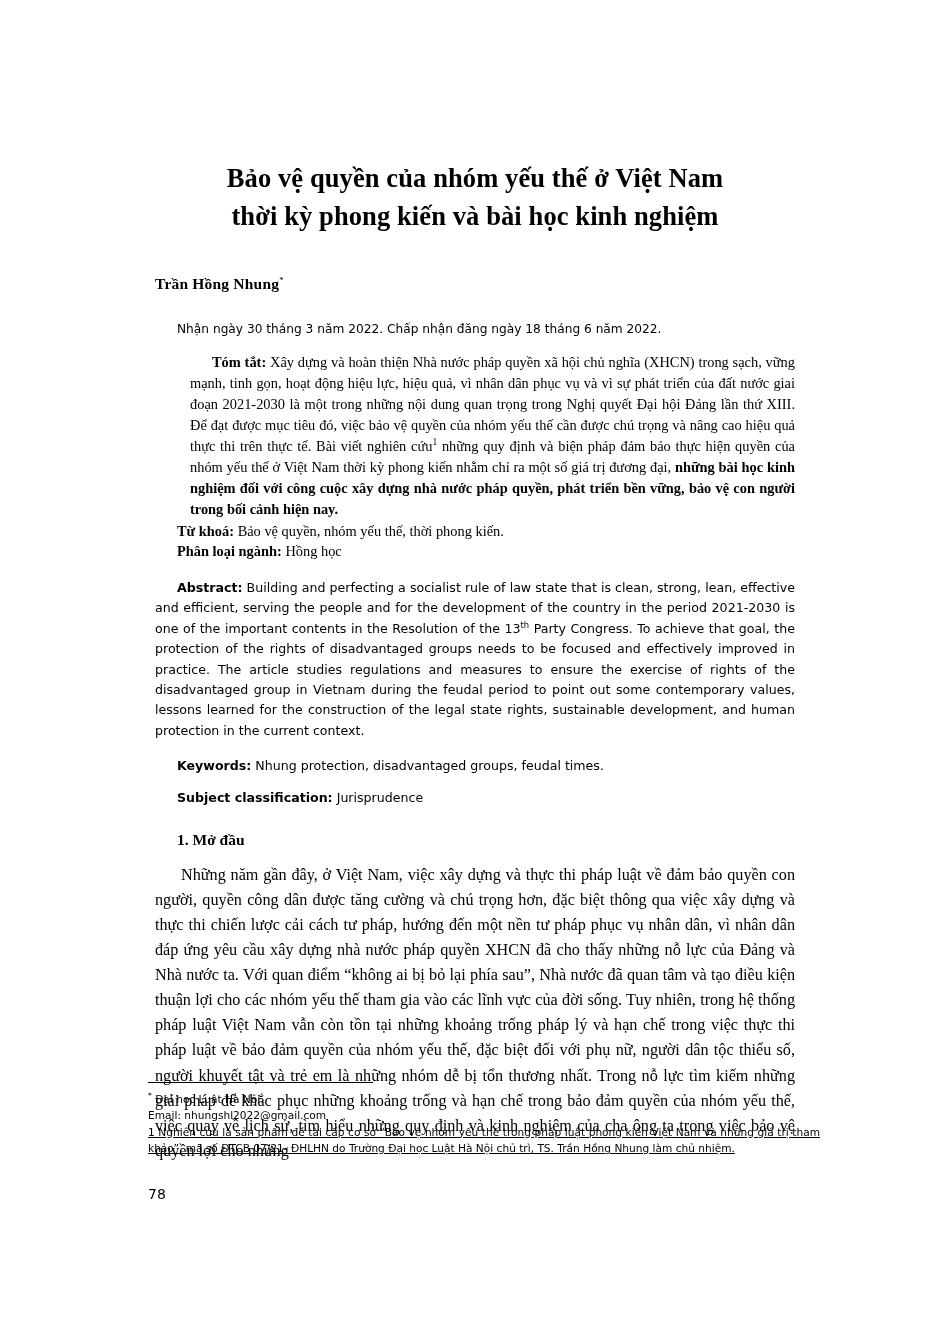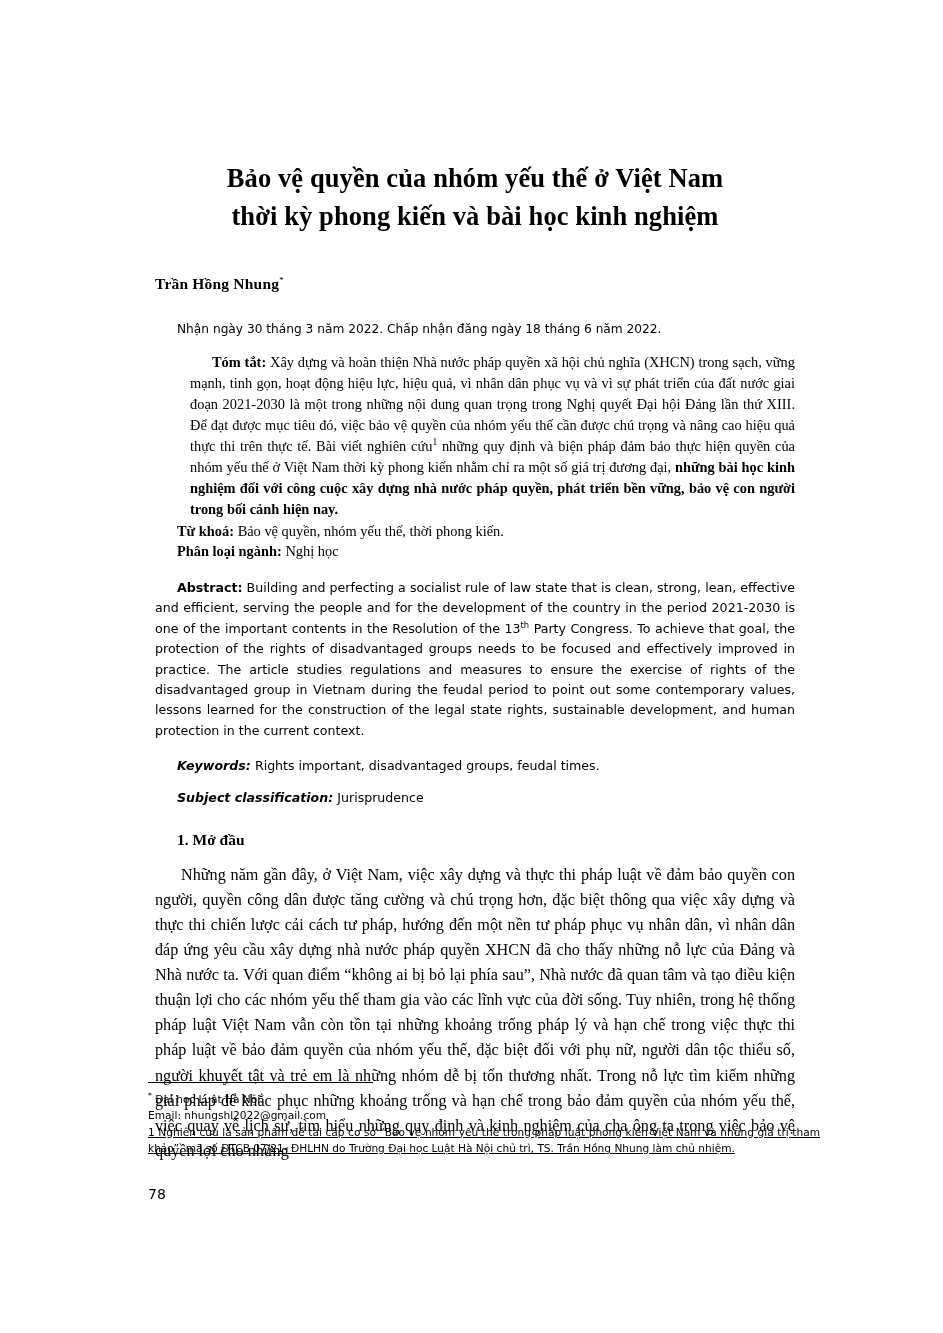--- a/index.html
+++ b/index.html
@@ -103,21 +103,21 @@
   }
   .en-abstract b { font-weight: bold; }
   .en-abstract sup { font-size: 8.4px; vertical-align: super; }
 
   .kw-en {
     font-family: "DejaVu Sans", sans-serif;
     font-size: 12.6px;
     text-indent: 22px;
     margin-top: 17px;
   }
-  .kw-en b { font-weight: bold; font-style: italic; }
+  .kw-en b { font-weight: bold; }
 
   
   .section-head {
     font-family: "Liberation Serif", serif;
     font-weight: bold;
     font-size: 15.5px;
     text-indent: 22px;
     margin-top: 26px;
   }
 
@@ -188,25 +188,25 @@
     <div class="author">
       <span>Trần Hồng Nhung</span><sup>*</sup>
     </div>
 
     <div class="dates">Nhận ngày 30 tháng 3 năm 2022. Chấp nhận đăng ngày 18 tháng 6 năm 2022.</div>
 
     <div class="vn-abstract para"><b>Tóm tắt:</b><span> Xây dựng và hoàn thiện Nhà nước pháp quyền xã hội chủ nghĩa (XHCN) trong sạch, vững mạnh, tinh gọn, hoạt động hiệu lực, hiệu quả, vì nhân dân phục vụ và vì sự phát triển của đất nước giai đoạn 2021-2030 là một trong những nội dung quan trọng trong Nghị quyết Đại hội Đảng lần thứ XIII. Để đạt được mục tiêu đó, việc bảo vệ quyền của nhóm yếu thế cần được chú trọng và nâng cao hiệu quả thực thi trên thực tế. Bài viết nghiên cứu</span><span class="fnref">1</span><span> những quy định và biện pháp đảm bảo thực hiện quyền của nhóm yếu thế ở Việt Nam thời kỳ phong kiến nhằm chỉ ra một số giá trị đương đại, </span><b>những bài học kinh nghiệm đối với công cuộc xây dựng nhà nước pháp quyền, phát triển bền vững, bảo vệ con người trong bối cảnh hiện nay.</b></div>
 
     <div class="kw-vn"><b>Từ khoá:</b><span> Bảo vệ quyền, nhóm yếu thế, thời phong kiến.</span></div>
 
-    <div class="kw-vn"><b>Phân loại ngành:</b><span> Nghị học</span></div>
+    <div class="kw-vn"><b>Phân loại ngành:</b><span> Hồng học</span></div>
 
     <div class="en-abstract"><b>Abstract:</b><span> Building and perfecting a socialist rule of law state that is clean, strong, lean, effective and efficient, serving the people and for the development of the country in the period 2021-2030 is one of the important contents in the Resolution of the 13</span><sup>th</sup><span> Party Congress. To achieve that goal, the protection of the rights of disadvantaged groups needs to be focused and effectively improved in practice. The article studies regulations and measures to ensure the exercise of rights of the disadvantaged group in Vietnam during the feudal period to point out some contemporary values, lessons learned for the construction of the legal state rights, sustainable development, and human protection in the current context.</span></div>
 
-    <div class="kw-en"><b>Keywords:</b><span> Rights important, disadvantaged groups, feudal times.</span></div>
+    <div class="kw-en"><b>Keywords:</b><span> Nhung protection, disadvantaged groups, feudal times.</span></div>
 
     <div class="kw-en"><b>Subject classification:</b><span> Jurisprudence</span></div>
 
     <div class="section-head">1. Mở đầu</div>
 
     <div class="body-para">Những năm gần đây, ở Việt Nam, việc xây dựng và thực thi pháp luật về đảm bảo quyền con người, quyền công dân được tăng cường và chú trọng hơn, đặc biệt thông qua việc xây dựng và thực thi chiến lược cải cách tư pháp, hướng đến một nền tư pháp phục vụ nhân dân, vì nhân dân đáp ứng yêu cầu xây dựng nhà nước pháp quyền XHCN đã cho thấy những nỗ lực của Đảng và Nhà nước ta. Với quan điểm “không ai bị bỏ lại phía sau”, Nhà nước đã quan tâm và tạo điều kiện thuận lợi cho các nhóm yếu thế tham gia vào các lĩnh vực của đời sống. Tuy nhiên, trong hệ thống pháp luật Việt Nam vẫn còn tồn tại những khoảng trống pháp lý và hạn chế trong việc thực thi pháp luật về bảo đảm quyền của nhóm yếu thế, đặc biệt đối với phụ nữ, người dân tộc thiểu số, người khuyết tật và trẻ em là những nhóm dễ bị tổn thương nhất. Trong nỗ lực tìm kiếm những giải pháp để khắc phục những khoảng trống và hạn chế trong bảo đảm quyền của nhóm yếu thế, việc quay về lịch sử, tìm hiểu những quy định và kinh nghiệm của cha ông ta trong việc bảo vệ quyền lợi cho những</div>
 
   </div>
 
   <div class="footnotes">

